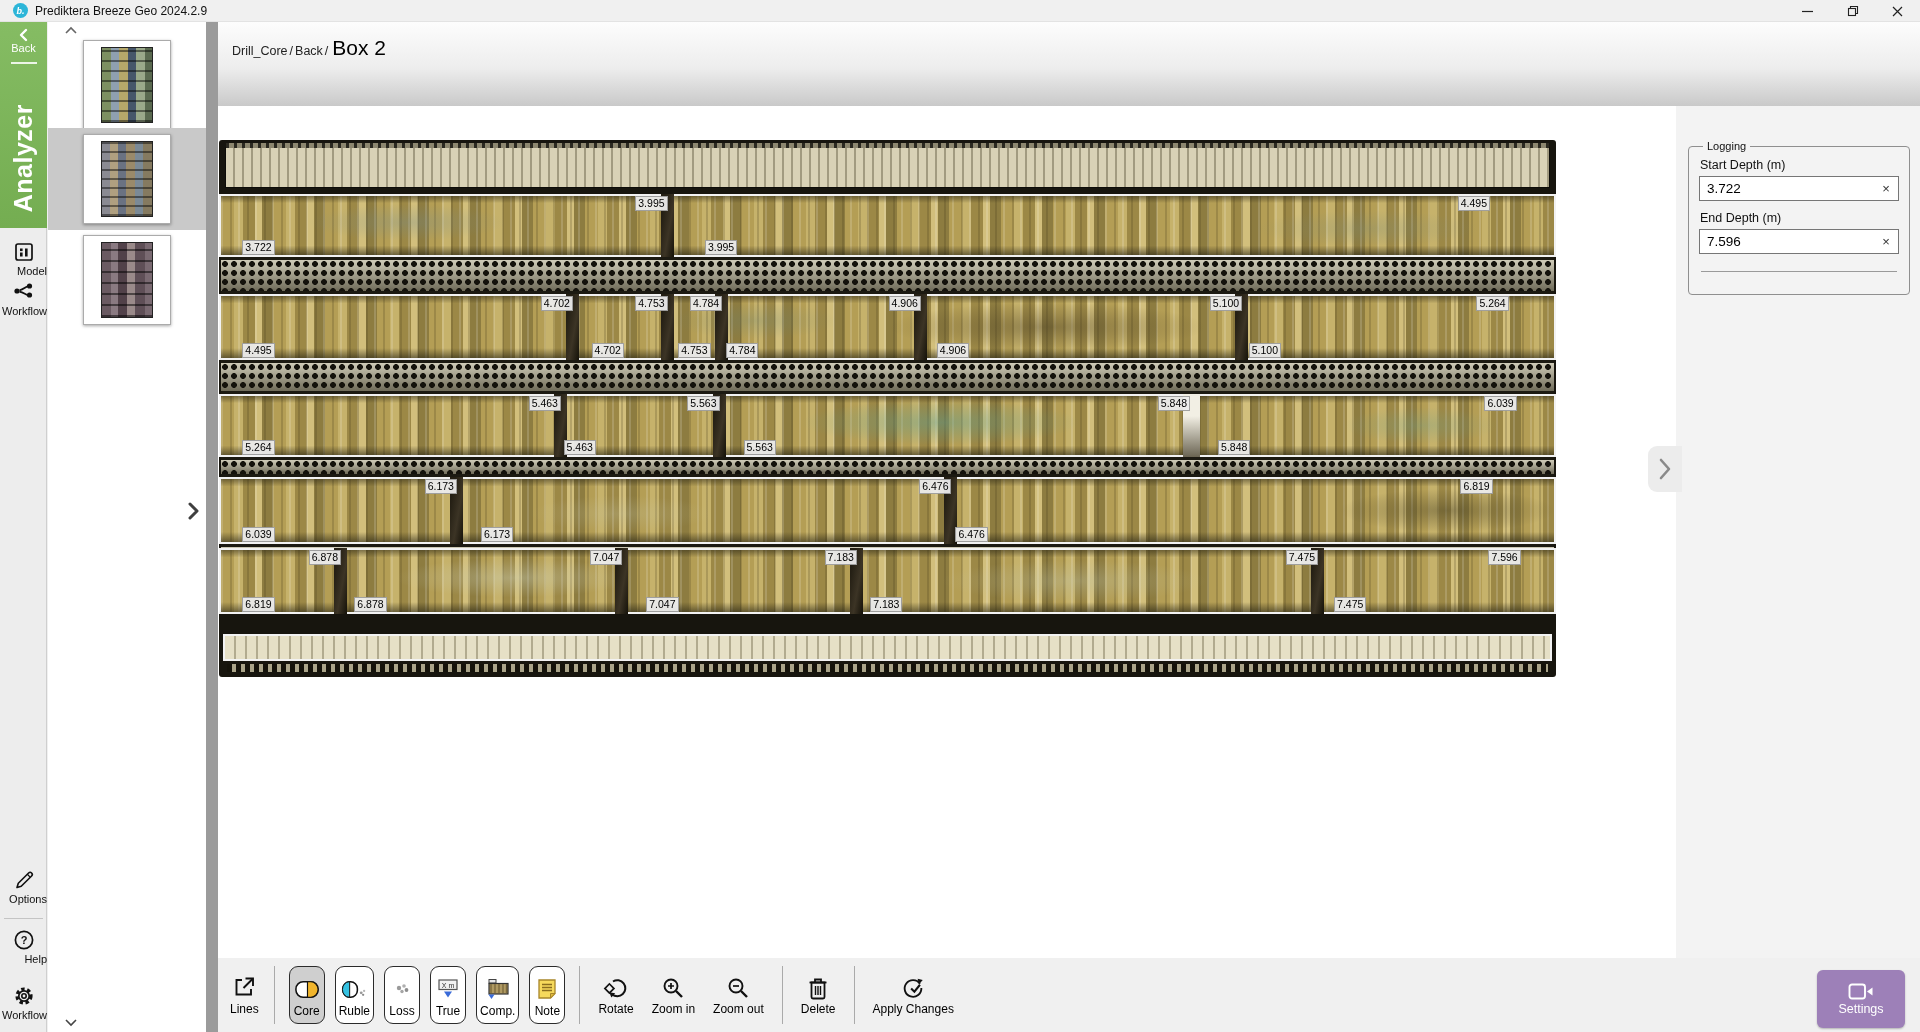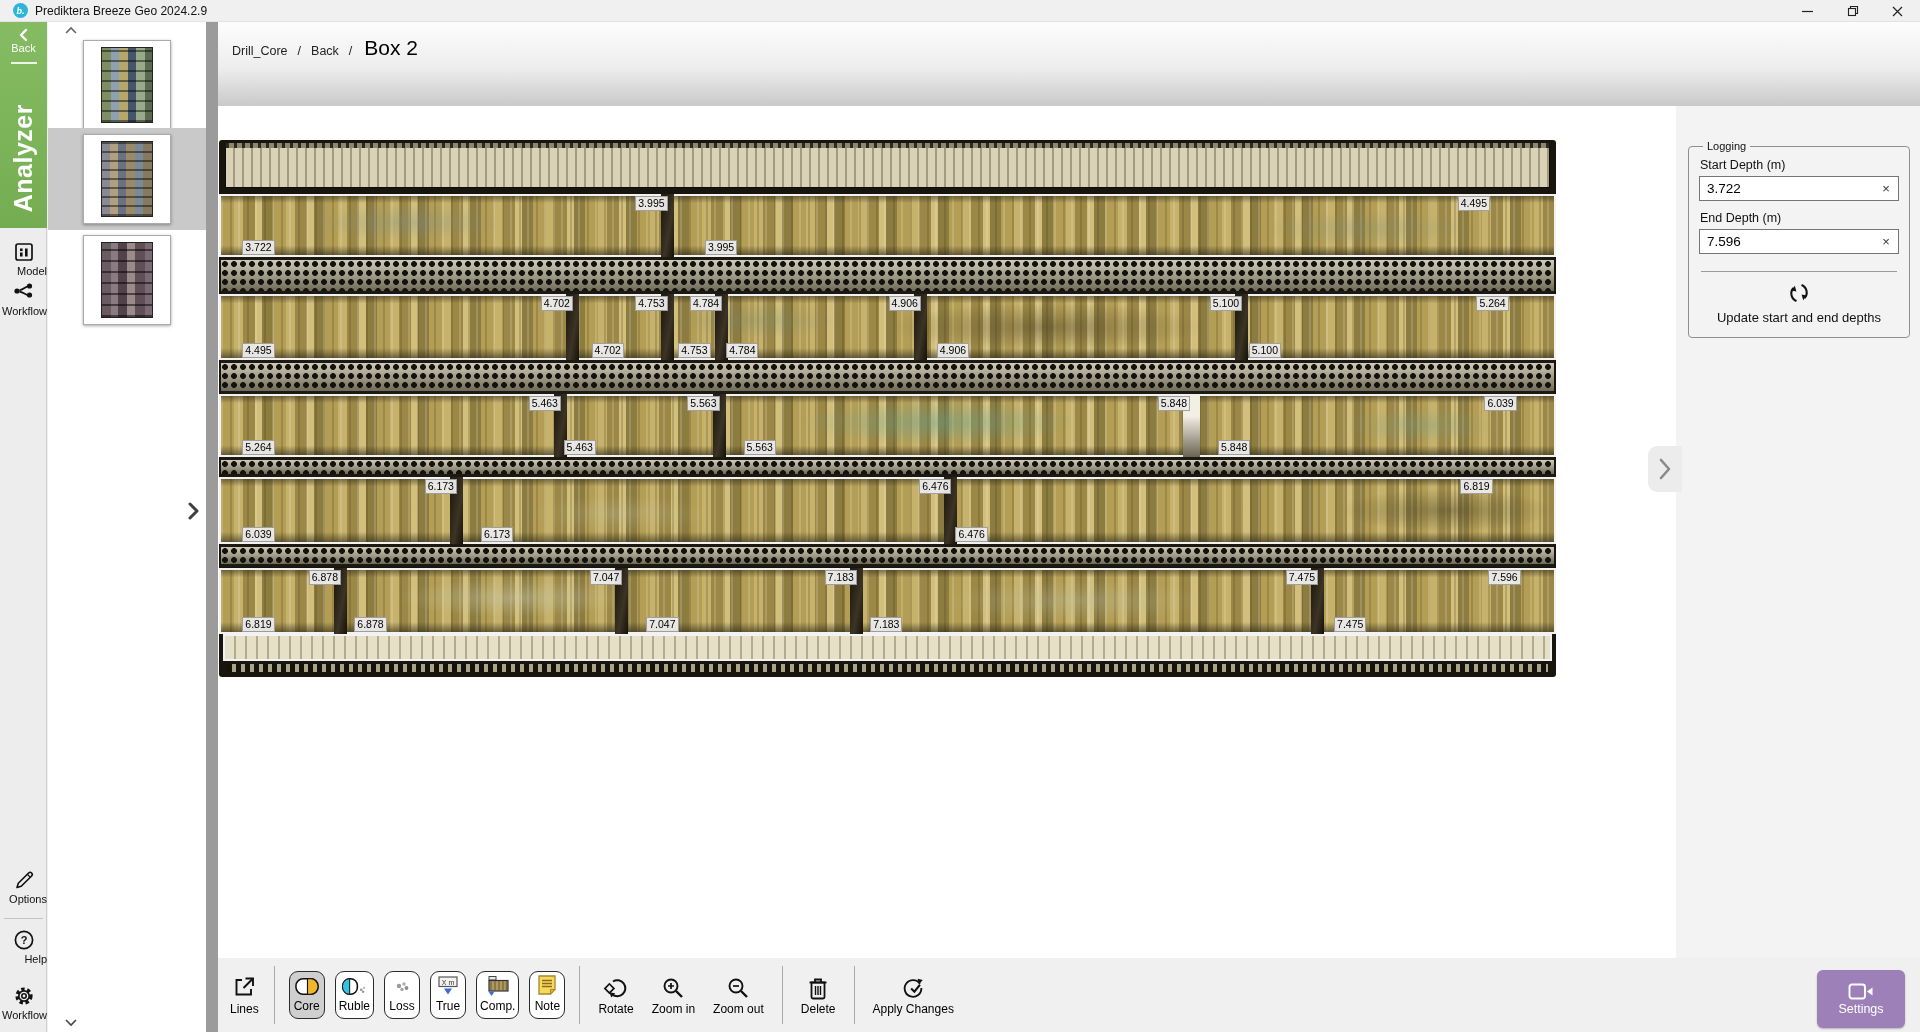--- a/index.html
+++ b/index.html
@@ -48,21 +48,21 @@
   .thumb-img.v3{background:
       repeating-linear-gradient(0deg,rgba(0,0,0,.5) 0 2px,rgba(0,0,0,0) 2px 11px),
       repeating-linear-gradient(90deg,#6a5a62 0 9px,#8a7a82 9px 16px,#514149 16px 25px,#9a8a8a 25px 33px,#5f4f57 33px 43px,#7a6a72 43px 52px);}
   .panel-chevron-left{position:absolute;left:185px;top:500px;width:20px;height:28px;color:#3f3f3f;}
   .gray-strip{position:absolute;left:206px;top:22px;width:12px;height:1010px;background:#9b9b9b;}
 
   
   .main{position:absolute;left:218px;top:22px;width:1702px;height:1010px;background:#fff;}
   .header-zone{position:absolute;left:0;top:0;width:1702px;height:84px;
                background:linear-gradient(180deg,#fdfdfd 0%,#ededed 55%,#c9c9c9 100%);}
-  .breadcrumb{position:absolute;left:14px;top:14px;display:flex;align-items:baseline;gap:10px;font-size:12.5px;color:#222;}
+  .breadcrumb{position:absolute;left:14px;top:14px;display:flex;align-items:baseline;gap:2px;font-size:12.5px;color:#222;}
   .breadcrumb .current{font-size:21px;color:#000;margin-left:2px;}
   .tab-bar{position:absolute;left:10px;top:48px;height:36px;display:flex;align-items:flex-end;}
   .tab{width:137px;height:29px;background:#d2d2d2;border-left:1px solid #dedede;
        display:flex;align-items:center;justify-content:center;font-size:13px;color:#333;}
   .tab:first-child{border-left:none;}
   .tab.active{height:36px;background:#fff;color:#000;border-left:none;}
   .tab.active + .tab{border-left:none;}
 
   
   .canvas{position:absolute;left:0;top:84px;width:1458px;height:852px;background:#fff;}
@@ -130,21 +130,21 @@
              font-size:13px;color:#000;}
   .statusbar span{position:absolute;top:3px;}
 
   
   .toolbar{position:absolute;left:218px;top:958px;width:1702px;height:74px;background:#f0f0f0;
            display:flex;align-items:center;padding-left:6px;}
   .tb-divider{width:0;height:58px;border-left:1px solid #aaa;margin:0 9px;}
   .tool{display:flex;flex-direction:column;align-items:center;justify-content:flex-end;
         font-size:12px;color:#000;padding:4px 3px 5px;margin:16px 3px;}
   .tool .ticon{width:26px;height:26px;display:flex;align-items:center;justify-content:center;margin-bottom:2px;}
-  .tool.framed{border:1.5px solid #2b2b2b;border-radius:9px;min-width:36px;height:48px;background:#fff;margin:0 5px;}
+  .tool.framed{border:1.5px solid #2b2b2b;border-radius:9px;min-width:36px;height:58px;background:#fff;margin:0 5px;}
   .tool.selected{background:#cfcfcf;}
   .action{display:flex;flex-direction:column;align-items:center;font-size:12px;color:#000;margin:0 9px;}
   .action .ticon{width:26px;height:26px;display:flex;align-items:center;justify-content:center;margin-bottom:1px;}
   .recorder{position:absolute;right:15px;top:970px;width:88px;height:58px;border-radius:6px;background:#9d80b8;
             color:#fff;display:flex;flex-direction:column;align-items:center;justify-content:center;gap:2px;
             font-size:12.5px;box-shadow:0 1px 2px rgba(0,0,0,.25);}
   svg{display:block;}
 </style>
 </head>
 <body>
@@ -345,21 +345,21 @@
             <div class="tint t4"></div>
             <div class="dr-gap" style="left: 17.7%;"></div>
             <div class="dr-gap" style="left: 54.8%;"></div>
             <div class="chip top" style="right: 82.3%;">6.173</div>
             <div class="chip top" style="right: 45.2%;">6.476</div>
             <div class="chip top" style="right: 4.6%;">6.819</div>
             <div class="chip bot" style="left: 1.6%;">6.039</div>
             <div class="chip bot" style="left: 19.5%;">6.173</div>
             <div class="chip bot" style="left: 55.1%;">6.476</div>
           </div>
-          <div class="dr-row" style="top: 428px; height: 66px; text-decoration: underline;">
+          <div class="dr-row" style="top: 408px; height: 66px; text-decoration: underline;">
             <div class="tint t5"></div>
             <div class="dr-gap" style="left: 9%;"></div>
             <div class="dr-gap" style="left: 30.1%;"></div>
             <div class="dr-gap" style="left: 47.7%;"></div>
             <div class="dr-gap" style="left: 82.3%;"></div>
             <div class="chip top" style="right: 91%;">6.878</div>
             <div class="chip top" style="right: 69.9%;">7.047</div>
             <div class="chip top" style="right: 52.3%;">7.183</div>
             <div class="chip top" style="right: 17.7%;">7.475</div>
             <div class="chip top" style="right: 2.5%;">7.596</div>
@@ -385,29 +385,20 @@
         <div class="fld-wrap">
           <input class="fld-input" value="3.722" style="">
           <button class="fld-clear">×</button>
         </div>
         <div class="fld-label" style="margin-top:10px;">End Depth (m)</div>
         <div class="fld-wrap">
           <input class="fld-input" value="7.596" style="">
           <button class="fld-clear">×</button>
         </div>
         <hr class="log-sep">
-        <div class="update-btn">
-          <span class="uicon"><svg width="22" height="22" viewBox="0 0 22 22">
-                <path d="M8.5 19a8 8 0 0 1-3-13" fill="none" stroke="#111" stroke-width="2.1"></path>
-                <polygon points="3.2,8.5 6.8,3.8 8.4,9.4" fill="#111"></polygon>
-                <path d="M13.5 3a8 8 0 0 1 3 13" fill="none" stroke="#111" stroke-width="2.1"></path>
-                <polygon points="18.8,13.5 15.2,18.2 13.6,12.6" fill="#111"></polygon>
-              </svg></span>
-          <div class="ulabel">Update start and end depths</div>
-        </div>
       </fieldset>
     </div>
 
     <div class="panel-chevron-right">
       <svg width="18" height="26" viewBox="0 0 18 26">
           <polyline points="5,4 13,13 5,22" fill="none" stroke="#8a8a8a" stroke-width="2.6" stroke-linecap="round" stroke-linejoin="round"></polyline>
         </svg>
     </div>
   </div>
 

